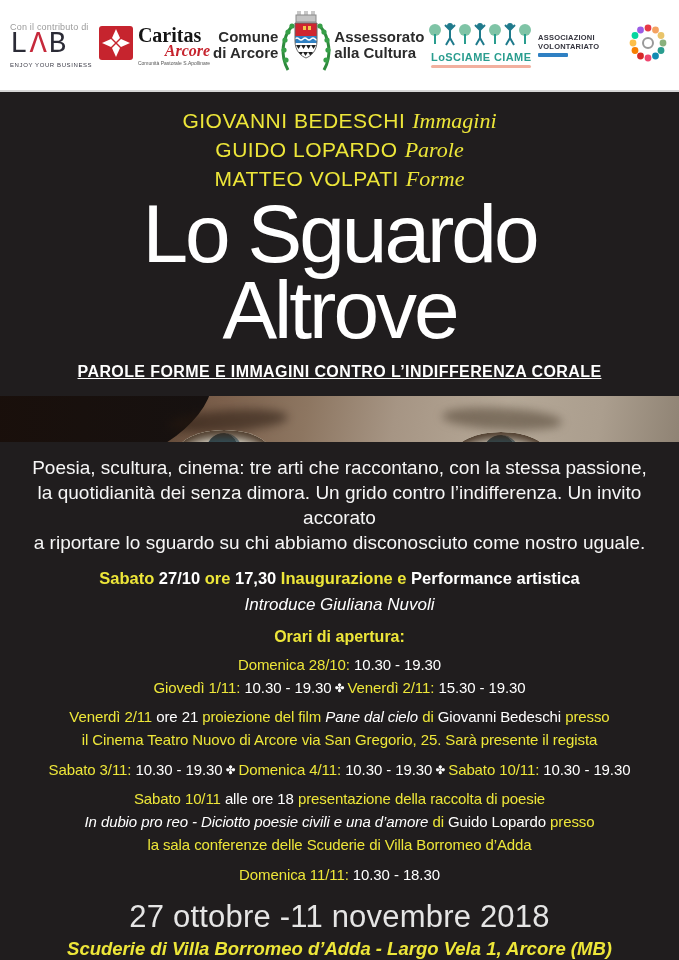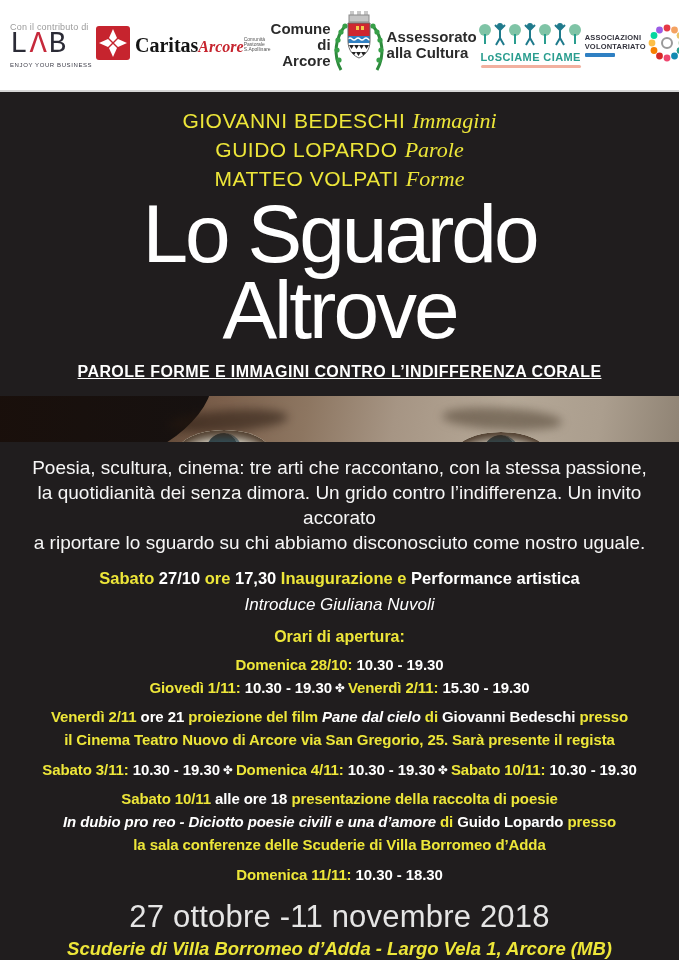--- a/index.html
+++ b/index.html
@@ -9,21 +9,21 @@
   .header{position:absolute;top:0;left:0;right:0;height:92px;background:#ffffff;
           border-bottom:2px solid #d6d6d6;display:flex;align-items:center;
           justify-content:space-between;padding:0 10px;box-sizing:border-box;}
   .lab-col{display:flex;flex-direction:column;align-items:flex-start;min-width:86px;}
   .contribution{font-size:9px;color:#9b9b9b;letter-spacing:.2px;}
   .lab-letters{font-family:Liberation Mono, monospace;font-size:29px;line-height:.9;
                color:#2b2b36;letter-spacing:2px;}
   .lab-letters .mid{color:#c6293b;}
   .lab-tagline{font-size:6px;color:#3a3a46;letter-spacing:.6px;margin-top:3px;}
   .caritas{display:flex;align-items:center;gap:5px;}
-  .caritas-txt{display:flex;flex-direction:row;line-height:1;}
+  .caritas-txt{display:flex;flex-direction:column;line-height:1;}
   .caritas-name{font-family:"Liberation Serif","DejaVu Serif",serif;font-weight:bold;
                 font-size:20px;color:#141414;}
   .caritas-place{font-family:"Liberation Serif","DejaVu Serif",serif;font-style:italic;
                  font-weight:bold;font-size:16px;color:#c6242e;align-self:flex-end;margin-top:-2px;}
   .caritas-tag{font-size:5px;color:#555;margin-top:2px;}
   .comune-group{display:flex;align-items:center;gap:0;}
   .comune-txt{font-weight:bold;font-size:15px;color:#2b2b2b;line-height:1.05;}
   .comune-txt.right{text-align:right;}
   .sciame{display:flex;flex-direction:column;align-items:center;}
   .sciame-name{font-weight:bold;font-size:11px;color:#2a9d8f;letter-spacing:.4px;margin-top:1px;}
@@ -64,21 +64,21 @@
                    #6d8b96 53% 74%,#24404c 75% 100%);}
   .lid{position:absolute;inset:0;border-radius:50%;
        box-shadow:inset 0 8px 10px rgba(55,35,20,.85),inset 0 -5px 7px rgba(95,75,55,.55);}
   
   .intro{margin-top:13px;text-align:center;color:#f6f6f6;font-size:19px;line-height:25px;}
   
   .opening-line{margin-top:14px;font-weight:bold;font-size:16.5px;}
   .introduce{margin-top:7px;color:#ffffff;font-style:italic;font-size:17px;}
   .hours-title{margin-top:13px;color:#ede639;font-weight:bold;font-size:16px;}
   .schedule{margin-top:7px;display:flex;flex-direction:column;align-items:center;}
-  .sched-line{font-weight:bold;font-size:15px;line-height:18px;margin:2.5px 0;letter-spacing:-.1px;}
+  .sched-line{font-weight:normal;font-size:15px;line-height:18px;margin:2.5px 0;letter-spacing:-.1px;}
   .sched-line.grp{margin-top:9px;}
   .seg-y{color:#ede639;}
   .seg-w{color:#ffffff;}
   .seg-i{color:#ffffff;font-style:italic;}
   .seg-s{color:#ffffff;font-size:.78em;vertical-align:1px;}
   
   .footer-date{margin-top:13px;color:#e5e5e5;font-size:31px;letter-spacing:.2px;}
   .footer-venue{margin-top:3px;color:#ede639;font-style:italic;font-weight:bold;font-size:18.5px;}
 </style>
 </head>

